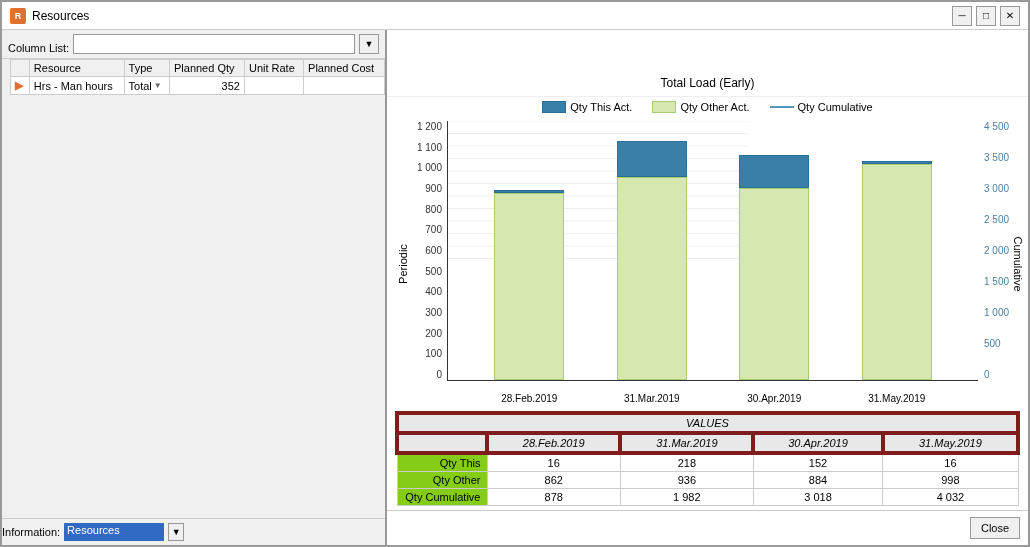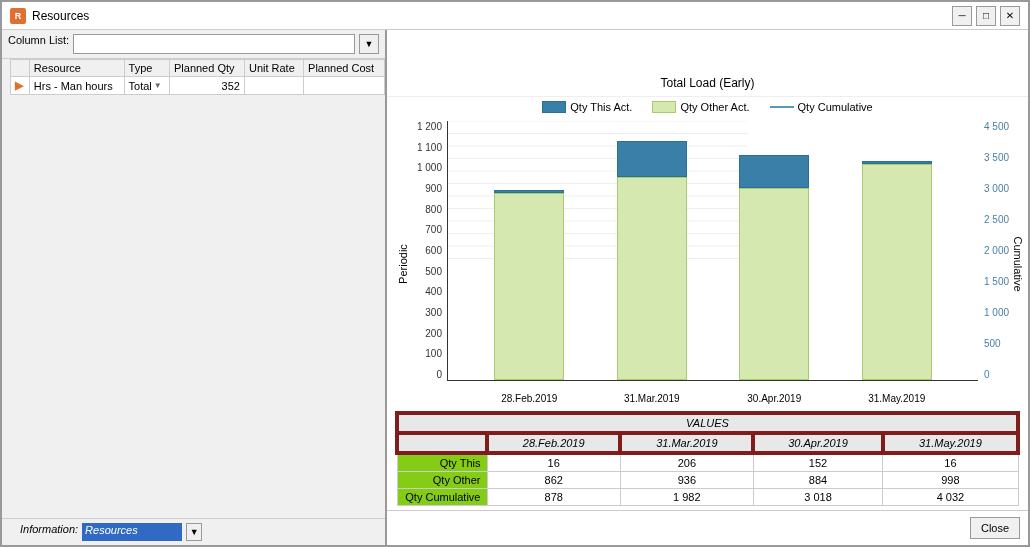--- a/index.html
+++ b/index.html
@@ -72,21 +72,21 @@
     .left-panel {
       width: 385px;
       display: flex;
       flex-direction: column;
       background: #f0f0f0;
       border-right: 2px solid #999;
     }
 
     .column-list-bar {
       display: flex;
-      align-items: flex-start;
+      align-items: flex-end;
       padding: 4px 6px;
       gap: 4px;
       background: #f0f0f0;
       border-bottom: 1px solid #ccc;
     }
 
     .column-list-label {
       font-size: 11px;
     }
 
@@ -146,25 +146,24 @@
     }
 
     .type-dropdown {
       display: flex;
       align-items: center;
       gap: 2px;
     }
 
     .info-bar {
       display: flex;
-      align-items: flex-start;
-      padding: 4px 18px;
+      align-items: center;
+      padding: 4px 0;
       gap: 4px;
       border-top: 1px solid #ccc;
-      font-style: italic;
     }
 
     .info-label {
       font-size: 11px;
     }
 
     .info-select {
       background: #316ac5;
       color: white;
       font-size: 11px;
@@ -598,21 +597,21 @@
                 <th>28.Feb.2019</th>
                 <th>31.Mar.2019</th>
                 <th>30.Apr.2019</th>
                 <th>31.May.2019</th>
               </tr>
             </thead>
             <tbody>
               <tr>
                 <td class="row-header">Qty This</td>
                 <td>16</td>
-                <td>206</td>
+                <td>218</td>
                 <td>152</td>
                 <td>16</td>
               </tr>
               <tr>
                 <td class="row-header">Qty Other</td>
                 <td>862</td>
                 <td>936</td>
                 <td>884</td>
                 <td>998</td>
               </tr>

